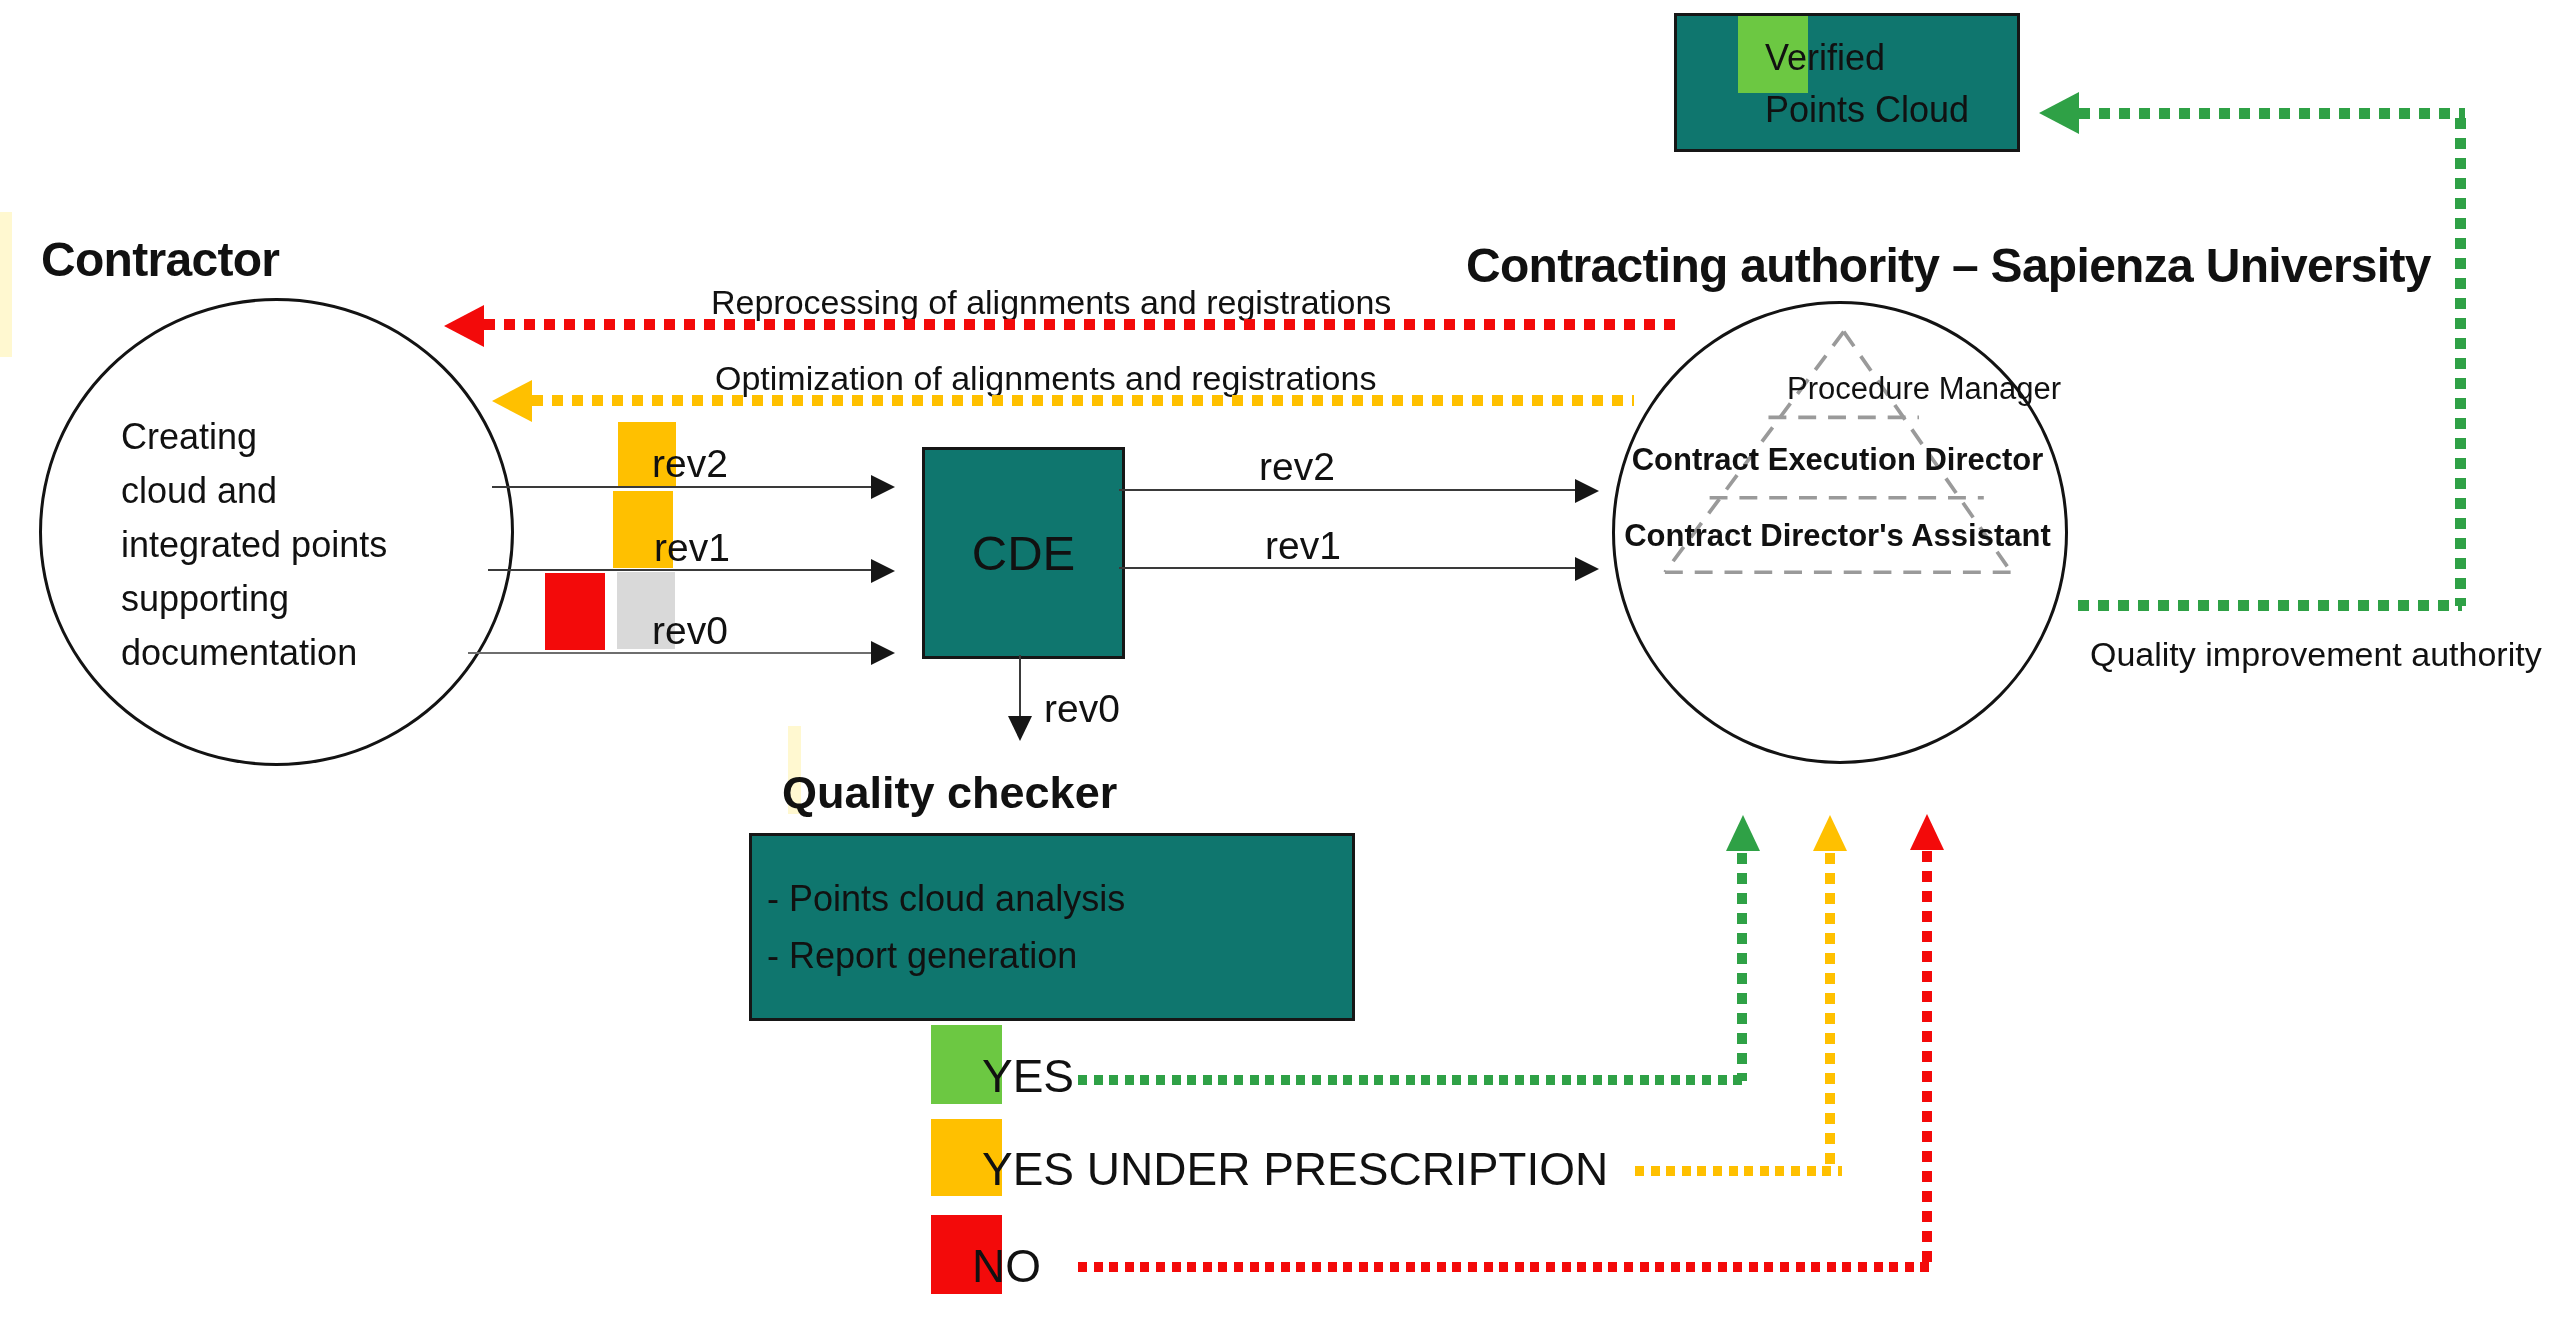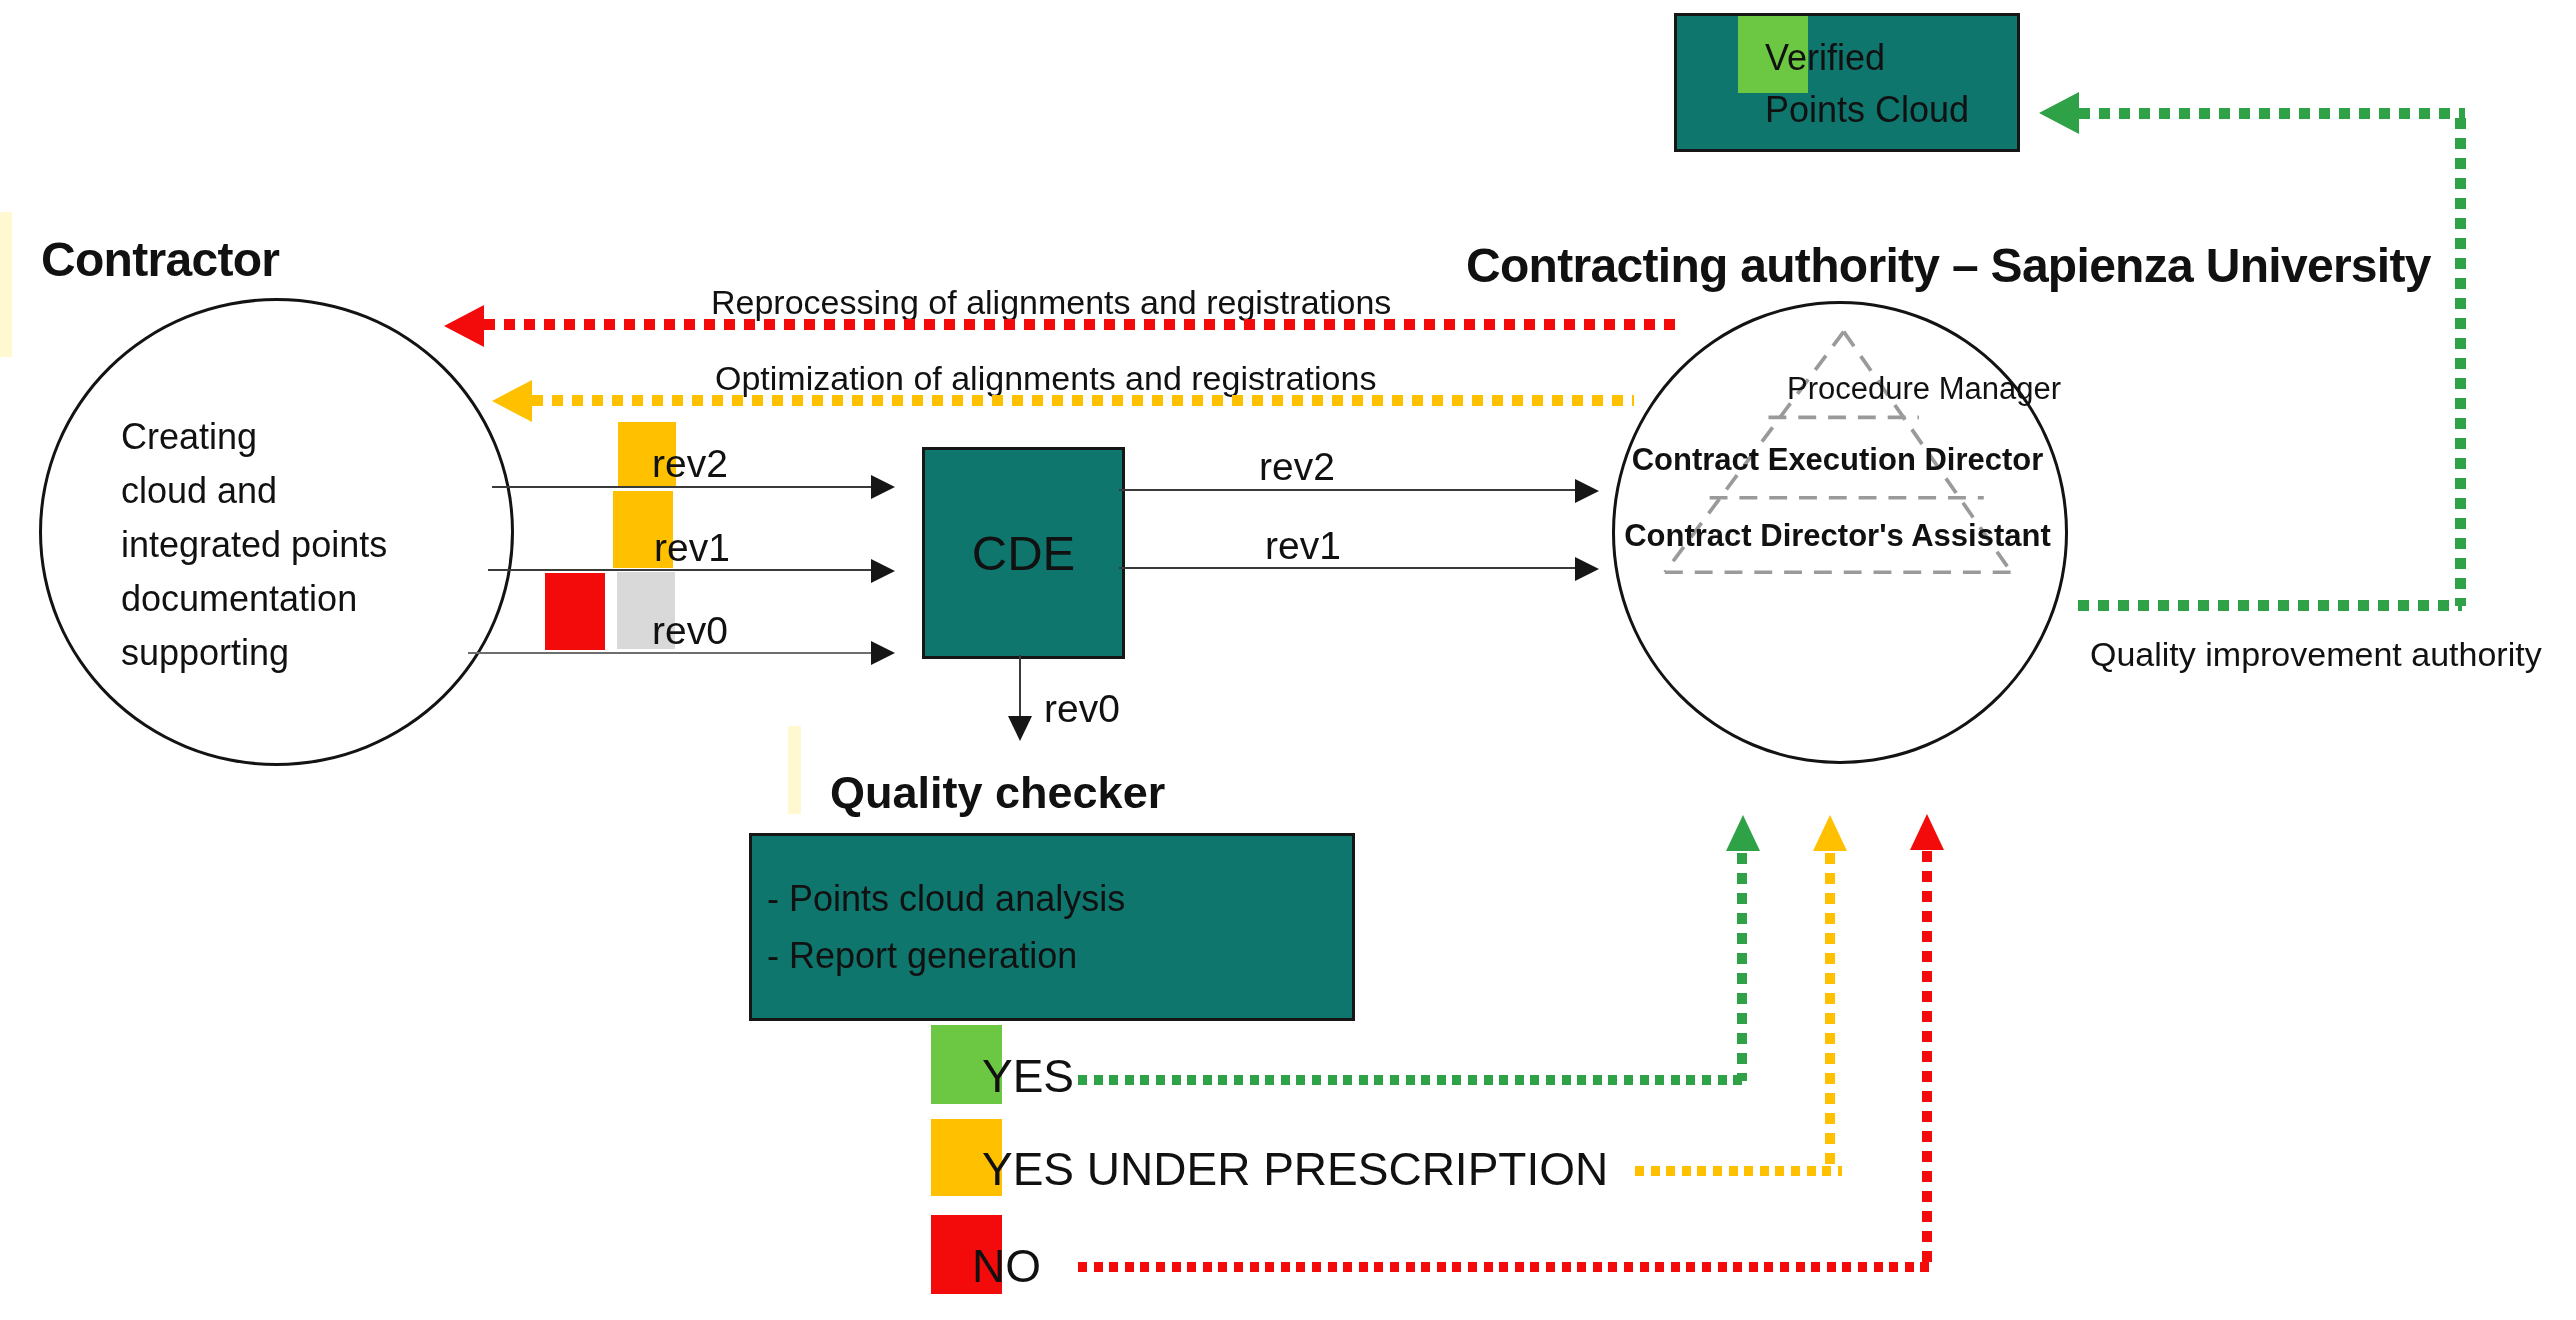--- a/index.html
+++ b/index.html
@@ -36,22 +36,22 @@
   <div class="artifact" style="left:788px;top:726px;width:13.4px;height:88px;"></div>
   <div class="artifact" style="left:767px;top:927px;width:19.4px;height:80px;"></div>
 
   <div class="lbl heading" style="left:41px;top:232px;">Contractor</div>
 
   <div class="circle" style="left:39px;top:298px;width:469px;height:462px;"></div>
   <div class="abs" style="left:121px;top:410px;font-size:36px;line-height:54px;">
     <span style="display:block">Creating</span>
     <span style="display:block">cloud and</span>
     <span style="display:block">integrated points</span>
+    <span style="display:block">supporting</span>
     <span style="display:block">documentation</span>
-    <span style="display:block">supporting</span>
   </div>
 
   <div class="lbl" style="left:711px;width:596px;top:283px;font-size:34px;text-align:center;">Reprocessing of alignments and registrations</div>
   <div class="ah ah-left c-red" style="left:444px;top:305px;"></div>
   <div class="dh c-red" style="left:484px;top:319px;width:1192px;"></div>
 
   <div class="lbl" style="left:715px;width:588px;top:359px;font-size:34px;text-align:center;">Optimization of alignments and registrations</div>
   <div class="ah ah-left c-yellow" style="left:492px;top:380px;"></div>
   <div class="dh c-yellow" style="left:532px;top:395px;width:1102px;"></div>
 
@@ -111,21 +111,21 @@
       <span style="display:block;position:relative;">Points Cloud</span>
     </div>
   </div>
 
   <div class="ah ah-left c-green" style="left:2039px;top:92px;"></div>
   <div class="dh c-green" style="left:2079px;top:108px;width:386px;"></div>
   <div class="dv c-green" style="left:2455px;top:118px;height:488px;"></div>
   <div class="dh c-green" style="left:2078px;top:600px;width:384px;"></div>
   <div class="lbl" style="left:2090px;top:635px;font-size:34px;">Quality improvement authority</div>
 
-  <div class="lbl" style="left:830px;top:767px;font-weight:bold;font-size:45px;">Quality checker</div>
+  <div class="lbl" style="left:782px;top:767px;font-weight:bold;font-size:45px;">Quality checker</div>
   <div class="box" style="left:749px;top:833px;width:600px;height:182px;">
     <div class="abs" style="left:15px;top:34px;font-size:36px;line-height:57px;">
       <span style="display:block">- Points cloud analysis</span>
       <span style="display:block">- Report generation</span>
     </div>
   </div>
 
   <div class="sq" style="left:931px;top:1025px;width:71px;height:79px;background:#6CC842;"></div>
   <div class="lbl" style="left:982px;top:1049px;font-size:46px;">YES</div>
   <div class="dh-sm c-green" style="left:1078px;top:1075px;width:670px;"></div>

